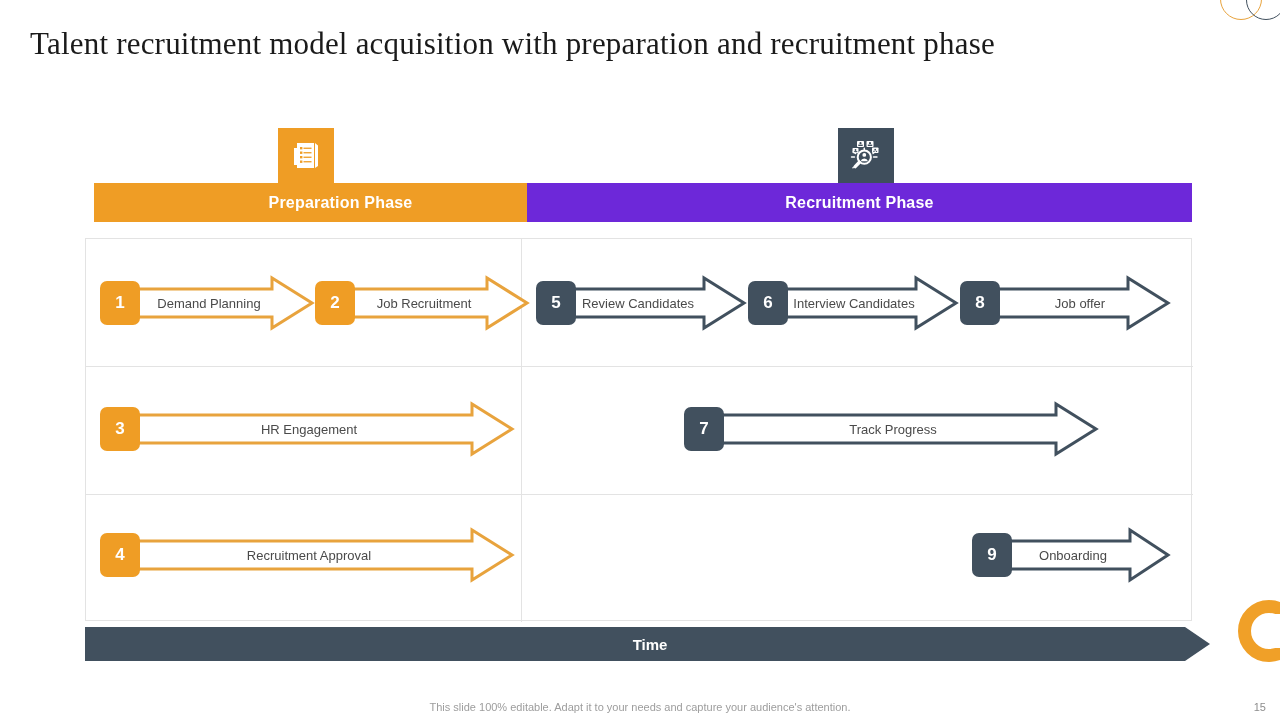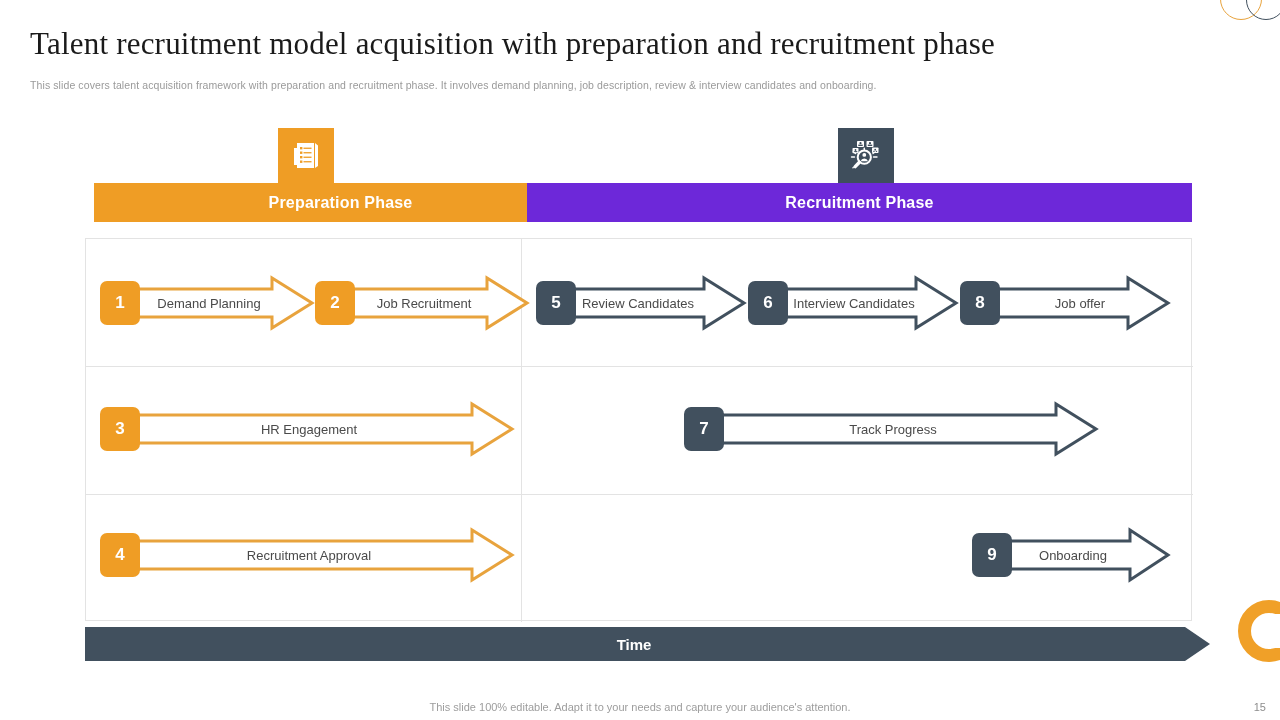--- a/index.html
+++ b/index.html
@@ -75,21 +75,21 @@
   .badge.d { background:#41505e; }
   .step-label {
     position:absolute; top:0; height:56px; display:flex;
     align-items:center; justify-content:center;
     font-size:13px; color:#4a4a4a; z-index:2; white-space:nowrap;
   }
 
   
   .timebar { position:absolute; left:85px; top:627px; width:1125px; height:34px; }
   .timebar .tlabel {
-    position:absolute; left:0; top:0; width:1090px; height:34px;
+    position:absolute; left:16px; top:0; width:1090px; height:34px;
     display:flex; align-items:center; justify-content:center;
     color:#ffffff; font-size:15px; font-weight:bold; z-index:2;padding-left:8px;
   }
 
   
   .footer {
     position:absolute; left:0; top:701px; width:1280px; text-align:center;
     font-size:11px; color:#9d9d9d;
   }
   .pagenum { position:absolute; right:14px; top:701px; font-size:11px; color:#8d8d8d; }
@@ -102,21 +102,20 @@
   <div class="ring-tr">
     <div class="r1"></div>
     <div class="r2"></div>
   </div>
   <div class="ring-br">
     <div class="thick"></div>
     <div class="cut"></div>
   </div>
 
   <div class="title">Talent recruitment model acquisition with preparation and recruitment phase</div>
-  <div class="subtitle">This slide covers talent acquisition framework with preparation and recruitment phase. It involves demand planning, job description, review &amp; interview candidates and onboarding.</div>
 
   <div class="phase-icon prep">
     <span>
       <svg width="34" height="34" viewBox="0 0 34 34">
         <rect x="8" y="4" width="17" height="25" fill="#ffffff"></rect>
         <rect x="5" y="9" width="5" height="17" fill="#ffffff"></rect>
         <g fill="#ef9d25">
           <rect x="11" y="8" width="2.4" height="2.4"></rect>
             <rect x="14.5" y="8.6" width="8" height="1.3"></rect>
           <rect x="11" y="12.5" width="2.4" height="2.4"></rect>

